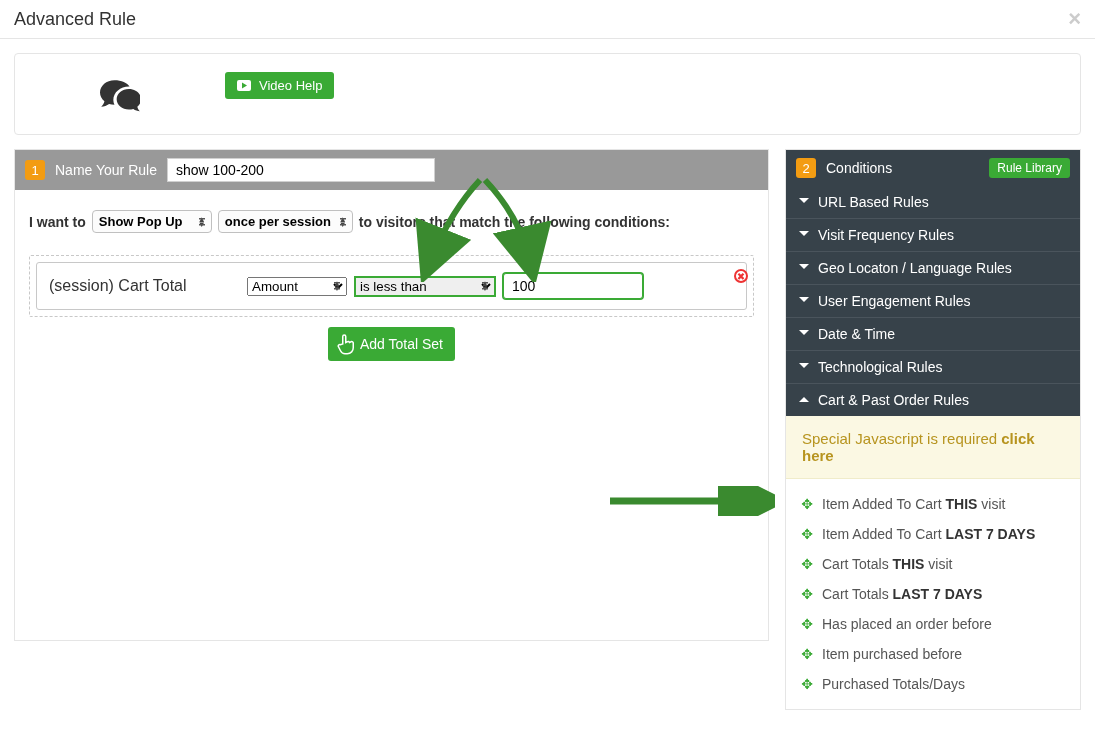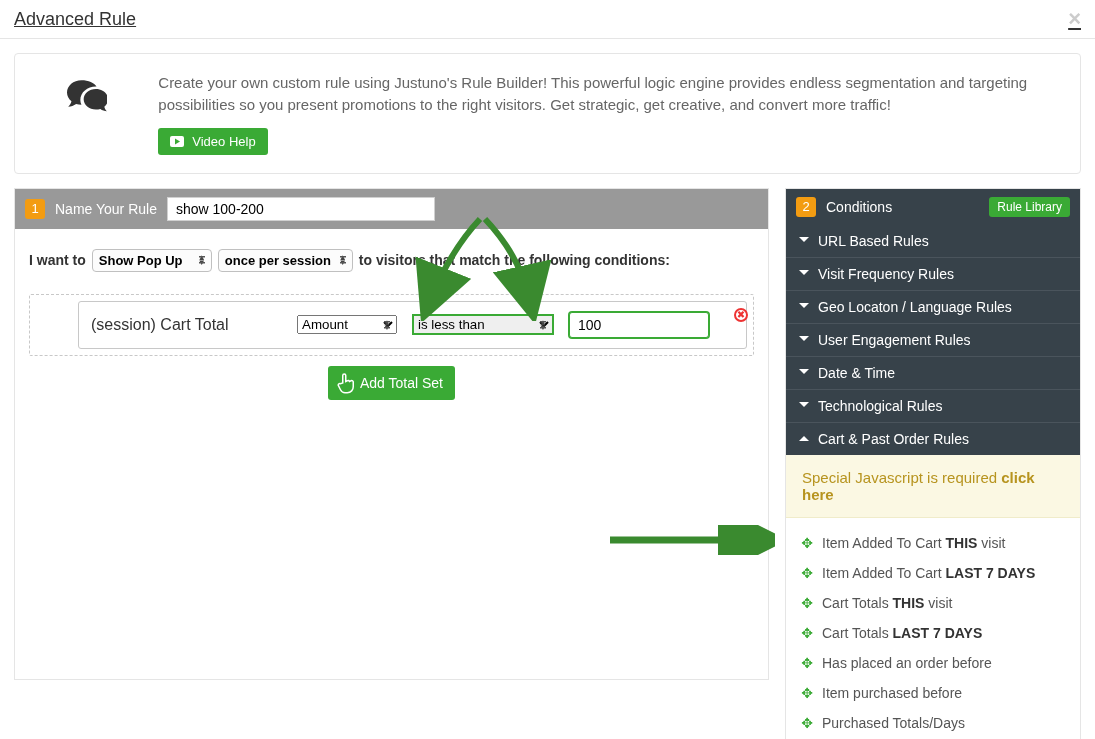--- a/index.html
+++ b/index.html
@@ -8,21 +8,20 @@
     font-size: 14px;
     color: #333;
     background: #fff;
   }
   .modal-header {
     display: flex;
     justify-content: space-between;
     align-items: center;
     padding: 8px 14px;
     border-bottom: 1px solid #e5e5e5;
-    text-decoration: underline;
   }
   .modal-header h2 { font-size: 18px; font-weight: 500; }
   .close-x { color: #ccc; font-size: 22px; font-weight: bold; cursor: pointer; line-height: 1; }
   .intro-card {
     margin: 14px;
     border: 1px solid #e5e5e5;
     border-radius: 4px;
     padding: 18px 30px;
     display: flex;
     align-items: flex-start;
@@ -87,21 +86,21 @@
   }
   .sel-wrap .caret-stack {
     position:absolute; right:6px; top:50%; transform:translateY(-50%);
     display:flex; flex-direction:column; line-height:5px; font-size:8px; color:#444; pointer-events:none;
   }
   .rule-row-outer {
     border:1px dashed #c8c8c8; padding: 6px 6px; border-radius:2px;
   }
   .rule-row {
     border:1px solid #c8c8c8; border-radius:3px; padding: 10px 12px;
-    display:flex; align-items:center; gap:16px; position:relative;margin-left:42px;
+    display:flex; align-items:center; gap:8px; position:relative;
   }
   .rule-row .label { font-size:16px; font-weight:500; flex: 0 0 190px;}
   .rule-row .sel-wrap .fake-select { width:100px; font-weight:normal;}
   .rule-row .sel-wrap.op .fake-select { width:140px; border:1px solid #3aaa35; box-shadow:0 0 0 1px #3aaa35;}
   .rule-row input.valbox {
     width:140px; border:1px solid #3aaa35; box-shadow:0 0 0 1px #3aaa35; padding:4px 8px; font-size:14px; border-radius:3px;
   }
   .remove-badge {
     position:absolute; right:-2px; top:6px;
     width:14px; height:14px; border-radius:50%; background:#fff; border:2px solid #e33; color:#e33;
@@ -148,21 +147,20 @@
   <span class="close-x">×</span>
 </div>
 
 <div class="intro-card">
   <div class="chat-icon">
     <svg viewBox="0 0 36 32">
         <path d="M13 0C5.8 0 0 4.9 0 11c0 3.1 1.5 5.9 4 7.9-.4 2-1.5 3.7-2.9 4.9 2.6-.2 5.1-1.1 7.1-2.5 1.5.4 3.1.7 4.8.7 0 0 0 0 0 0-.6-1.3-1-2.7-1-4.2C12 11 18.3 5.7 26 5.7c.2 0 .4 0 .6 0C24.6 2.3 19.3 0 13 0zM26 8c-6.1 0-11 4.1-11 9.2s4.9 9.2 11 9.2c1.4 0 2.8-.2 4-.6 1.7 1.2 3.8 2 6 2.1-1.2-1-2.1-2.4-2.4-4.1 2.1-1.7 3.4-4 3.4-6.6C37 12.1 32.1 8 26 8z"></path>
       </svg>
   </div>
   <div class="intro-text">
-    <p>Create your own custom rule using Justuno's Rule Builder!    This powerful logic engine provides endless segmentation and targeting possibilities so you present promotions to the right visitors. Get strategic, get creative, and convert more traffic!</p>
     <button class="btn btn-green">
       <svg width="14" height="11" viewBox="0 0 14 11">
           <rect x="0" y="0" width="14" height="11" rx="2" fill="#fff"></rect>
           <path d="M5 2.5 L10 5.5 L5 8.5 Z" fill="#3aaa35"></path>
         </svg>
       <span>Video Help</span>
     </button>
   </div>
 </div>
 

